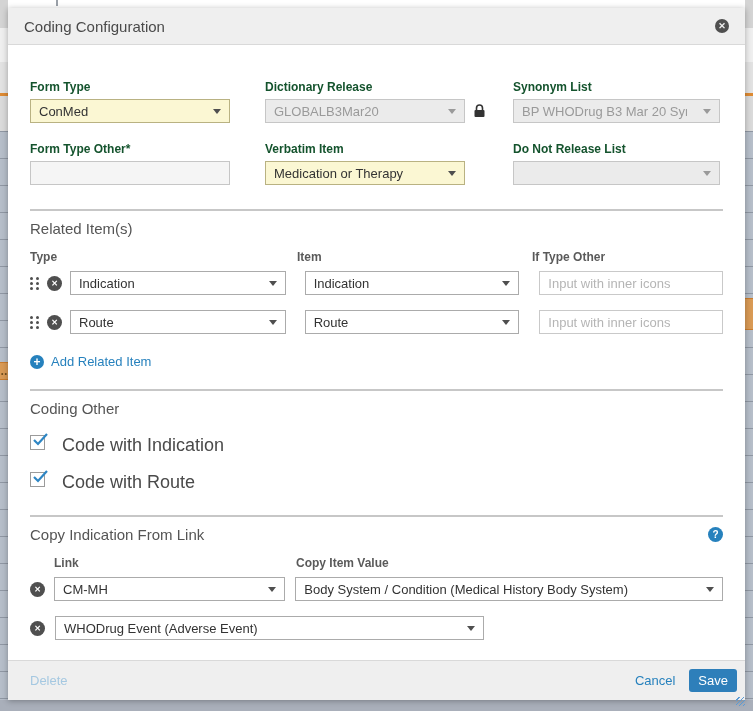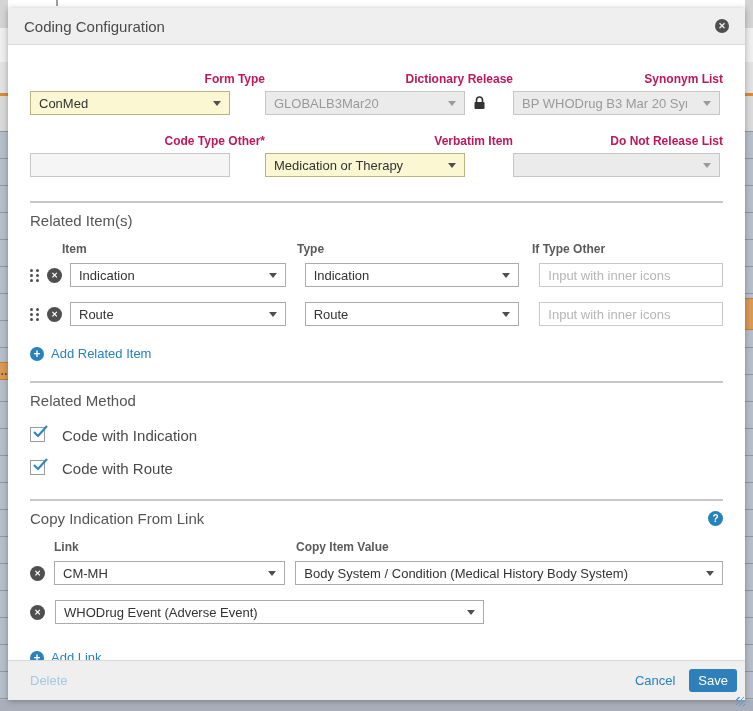--- a/index.html
+++ b/index.html
@@ -42,37 +42,37 @@
   .backdrop-bottom {
     position: absolute; left: 0; bottom: 0; width: 753px; height: 11px;
     background: #a9afba; z-index: 1;
   }
 
   
   .modal {
     position: absolute; left: 8px; top: 8px; width: 737px; height: 692px;
     background: #fff; z-index: 2;
     box-shadow: 0 1px 6px rgba(0,0,0,.3);
-    display: flex; flex-direction: column;
+    display: flex; flex-direction: column; gap: 8px;
   }
   .modal-header {
     height: 37px; flex: 0 0 37px;
     background: #efefef; border-bottom: 1px solid #d9d9d9;
     display: flex; align-items: center; padding: 0 16px;
   }
   .modal-title { font-size: 15px; color: #4a4a4a; }
   .close-btn {
     margin-left: auto; width: 14px; height: 14px; border-radius: 50%;
     background: #4f4f4f; color: #efefef; font-size: 9px; font-weight: bold;
     display: flex; align-items: center; justify-content: center; cursor: pointer;
   }
   .modal-body { flex: 1 1 auto; padding: 0 22px; overflow: hidden; position: relative; }
 
   
-  .field-label { font-size: 12px; font-weight: bold; color: #be185d; margin-bottom: 5px; text-align: right; }
+  .field-label { font-size: 12px; font-weight: bold; color: #14532d; margin-bottom: 5px; }
   .control {
     height: 24px; border: 1px solid #ababab; background: #fff;
     font-size: 13px; color: #333;
     display: flex; align-items: center; padding: 0 8px; position: relative;
   }
   .control.select { cursor: pointer; padding-right: 32px; }
   .control .value { white-space: nowrap; overflow: hidden; }
   .caret {
     position: absolute; right: 8px; top: 50%; margin-top: -2px;
     width: 0; height: 0;
@@ -117,21 +117,21 @@
     width: 14px; height: 14px; border-radius: 50%; background: #2681bd;
     color: #fff; font-size: 12px; font-weight: bold; line-height: 1;
     display: flex; align-items: center; justify-content: center; margin-right: 7px;
   }
   .blue-link { font-size: 13px; color: #2681bd; text-decoration: none; }
 
   
   .cb-row { display: flex; align-items: flex-start; }
   .checkbox { position: relative; width: 15px; height: 15px; border: 1px solid #9b9b9b; background: #fff; cursor: pointer; flex: 0 0 15px; }
   .checkbox svg { position: absolute; left: 1px; top: -4px; }
-  .cb-label { font-size: 15px; color: #4a4a4a; margin-left: 17px; }
+  .cb-label { font-size: 18px; color: #4a4a4a; margin-left: 17px; }
 
   .heading-with-help { display: flex; align-items: center; }
   .circle-help {
     margin-left: auto; width: 15px; height: 15px; border-radius: 50%;
     background: #2681bd; color: #fff; font-size: 10px; font-weight: bold;
     display: flex; align-items: center; justify-content: center; cursor: pointer;
   }
 
   
   .modal-footer {
@@ -219,21 +219,21 @@
         <div class="field-label">Synonym List</div>
         <div class="control select disabled w207">
           <span class="value">BP WHODrug B3 Mar 20 Syn List</span>
           <span class="caret"></span>
         </div>
       </div>
     </div>
 
     <div class="form-row mt-row2">
       <div class="col1">
-        <div class="field-label">Code Type Other*</div>
+        <div class="field-label">Form Type Other*</div>
         <div class="control textinput w200">
           <input type="text" value="" style="">
         </div>
       </div>
       <div class="col2">
         <div class="field-label">Verbatim Item</div>
         <div class="control select highlight w200">
           <span class="value">Medication or Therapy</span>
           <span class="caret"></span>
         </div>
@@ -245,22 +245,22 @@
           <span class="caret"></span>
         </div>
       </div>
     </div>
 
     <div class="hr mt-hr1"></div>
 
     <div class="section-heading mt-h1">Related Item(s)</div>
 
     <div class="grid-headers mt-gh">
+      <span style="width:235px;">Type</span>
       <span style="margin-left:32px; width:235px;">Item</span>
-      <span style="width:235px;">Type</span>
       <span>If Type Other</span>
     </div>
 
     <div class="item-row mt-r">
       <span class="drag-handle">
           <i></i>
           <i></i>
           <i></i>
           <i></i>
           <i></i>
@@ -303,21 +303,21 @@
       </div>
     </div>
 
     <div class="add-link-row mt-add">
       <span class="circle-plus">+</span>
       <a class="blue-link">Add Related Item</a>
     </div>
 
     <div class="hr mt-hr2"></div>
 
-    <div class="section-heading mt-h1">Related Method</div>
+    <div class="section-heading mt-h1">Coding Other</div>
 
     <div class="cb-row mt-cb1">
       <span class="checkbox">
         <svg width="17" height="16" viewBox="0 0 17 16">
             <polyline points="2,8 6,12 15,2" fill="none" stroke="#2e86c4" stroke-width="2.2"></polyline>
           </svg>
       </span>
       <span class="cb-label">Code with Indication</span>
     </div>
     <div class="cb-row mt-cb2">

